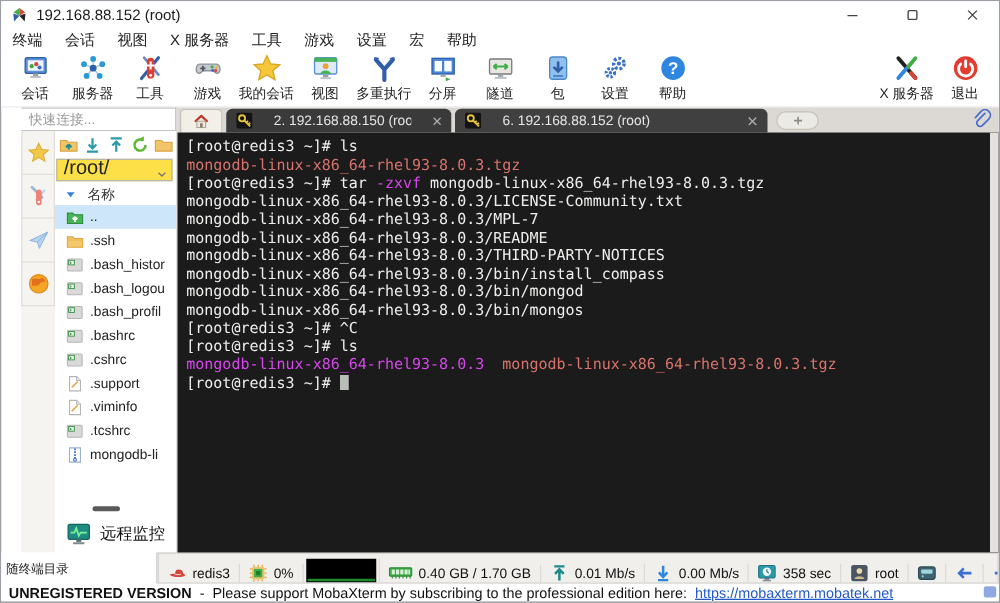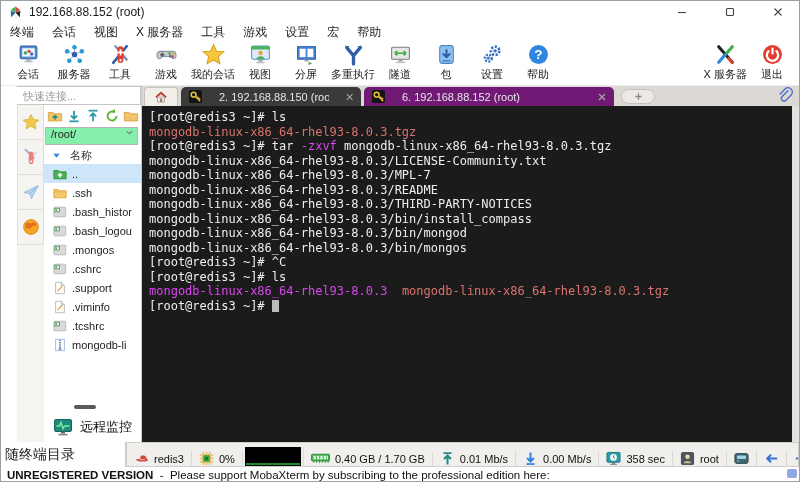--- a/index.html
+++ b/index.html
@@ -38,21 +38,21 @@
   .quick-connect::placeholder { color:#9a9a9a; }
   .sidebar-body { flex:1; display:flex; min-height:0; }
   .strip { width:27px; flex:0 0 27px; background:#f6f4f0; display:flex; flex-direction:column; }
   .strip-btn { height:35px; border:1px solid #e2dfd9; border-top:none; display:grid; place-items:center; }
   .strip-btn .ic { width:18px; height:18px; }
   .file-panel { flex:1; min-width:0; display:flex; flex-direction:column; background:#fff; }
   .file-toolbar { flex:0 0 21px; display:flex; align-items:center; gap:3px; padding:2px 1px 1px 3px; overflow:hidden; }
   .ft-btn { width:16px; height:16px; flex:0 0 16px; }
   .ft-btn .ic { width:16px; height:16px; }
   .path-row { flex:0 0 21px; padding:1px 3px 1px 1px; }
-  .path-select { height:18px; border:1px solid #b5b5b5; display:flex; align-items:flex-start; justify-content:space-between; font-size:11px; color:#222; padding:0 3px 0 5px; background:#86efac; }
+  .path-select { height:18px; border:1px solid #b5b5b5; display:flex; align-items:flex-end; justify-content:space-between; font-size:16px; color:#222; padding:0 3px 0 5px; background:#fde047; }
   .path-select .ic { width:9px; height:9px; }
   .name-header { flex:0 0 17px; display:flex; align-items:center; gap:9px; font-size:11px; color:#333; padding-left:8px; }
   .name-header .ic { width:9px; height:9px; }
   .file-list { overflow:hidden; }
   .file-row { height:19px; display:flex; align-items:center; gap:5px; padding-left:9px; font-size:11px; color:#222; white-space:nowrap; overflow:hidden; }
   .file-row.selected { background:#cde6fa; }
   .file-row .ic { width:14px; height:14px; flex:0 0 14px; }
   .fp-spacer { flex:1; }
   .h-scroll { flex:0 0 10px; position:relative; }
   .h-thumb { position:absolute; left:30px; top:3px; width:22px; height:4px; background:#5a5a5a; border-radius:2px; }
@@ -61,40 +61,40 @@
 
   
   .right-col { flex:1; min-width:0; display:flex; flex-direction:column; }
 
   
   .tabbar { flex:0 0 20px; background:#dcd9d4; display:flex; align-items:flex-end; padding-left:2px; position:relative; }
   .tab-home { width:34px; height:19px; background:#f2efe9; border:1px solid #c6c2ba; border-bottom:none; border-radius:4px 4px 0 0; display:grid; place-items:center; }
   .tab-home .ic { width:14px; height:14px; }
   .tab { height:19px; color:#e6e6e6; border-radius:5px 5px 0 0; display:flex; align-items:center; gap:17px; font-size:11px; padding:0 8px; margin-left:3px; white-space:nowrap; overflow:hidden; }
   .tab.inactive { width:180px; background:#3a3a3a; }
-  .tab.active { width:250px; background:#701a75; }
+  .tab.active { width:250px; background:#404040; }
   .tab .ic.key { width:13px; height:13px; flex:0 0 13px; }
   .tab .ic.closex { width:8px; height:8px; margin-left:auto; }
   .tab-label { overflow:hidden; }
   .tab-plus { width:34px; height:15px; background:#eceae4; border:1px solid #c6c2ba; border-radius:8px; margin-left:7px; align-self:center; display:grid; place-items:center; }
   .tab-plus .ic { width:9px; height:9px; }
   .paperclip-btn { position:absolute; right:5px; top:1px; width:17px; height:17px; }
 
   
   .terminal { flex:1; min-height:0; background:#1b1b1b; position:relative; padding:4px 10px 0 7px; overflow:hidden; }
   .term-scrollbar { position:absolute; right:0; top:0; width:7px; height:100%; background:#e4e2de; }
   .term-line { font-family:"DejaVu Sans Mono", monospace; font-size:12px; line-height:14.5px; white-space:pre; color:#eeeeec; }
   .c-fg { color:#eeeeec; }
   .c-red { color:#d9736d; }
   .c-cyan { color:#d946ef;margin-top:20px; }
   .c-cursor { display:inline-block; width:7px; height:12px; background:#b9beb9; vertical-align:-1px; }
 
   
   .bottom-row { flex:0 0 25px; display:flex; min-height:0; }
-  .follow-dir { flex:0 0 125px; display:flex; align-items:center; font-size:14px; color:#222; padding-left:4px; background:#fff; border-right:1px solid #c9c9c9; }
+  .follow-dir { flex:0 0 125px; display:flex; align-items:center; font-size:10px; color:#222; padding-left:4px; background:#fff; border-right:1px solid #c9c9c9; }
   .statusbar { flex:1; min-width:0; background:#f0efec; border:1px solid #cfcecb; display:flex; align-items:flex-end; font-size:11px; color:#111; overflow:hidden; }
   .sb-item { display:flex; align-items:center; gap:5px; padding:0 7px; border-right:1px solid #dbdad6; white-space:nowrap; }
   .sb-item .ic { width:15px; height:15px; flex:0 0 auto; }
   .sb-item .ic.wide { width:19px; height:14px; }
   .sb-graph-wrap { padding:0 2px; }
   .sb-graph { width:56px; height:19px; background:#000; position:relative; }
   .graph-line { position:absolute; left:1px; right:1px; bottom:1px; height:2px; background:#1e8a2e; }
 
   
   .footer { flex:0 0 14px; background:#fff; overflow:hidden; font-size:11.5px; color:#111; display:flex; align-items:center; padding:2px 0 0 6px; white-space:pre; position:relative; }
@@ -231,37 +231,37 @@
               <path d="M7 15.5 C7 11.8 15 11.8 15 15.5 Z" fill="#49b357"></path>
               <rect x="9" y="16" width="4" height="1.8" fill="#98a0a8"></rect>
               <rect x="7" y="18" width="8" height="1.4" fill="#b8bec4"></rect>
             </svg>
           </span>
           <div class="tb-label">视图</div>
         </div>
         <div class="tb-item">
           <span class="ic">
             <svg viewBox="0 0 22 22">
+              <path d="M11 20 V12 L4.5 4.5 M11 12 L17.5 4.5" fill="none" stroke="#2f5fa8" stroke-width="3.2" stroke-linecap="round" stroke-linejoin="round"></path>
+              <path d="M3 2.5 l4.2 0.8 -2.7 2.7 z M19 2.5 l-4.2 0.8 2.7 2.7 z" fill="#2f5fa8"></path>
+            </svg>
+          </span>
+          <div class="tb-label">多重执行</div>
+        </div>
+        <div class="tb-item">
+          <span class="ic">
+            <svg viewBox="0 0 22 22">
               <rect x="2.5" y="3.5" width="17" height="12" fill="#4a86d8" stroke="#2f5fa8"></rect>
               <rect x="4.5" y="5.5" width="5.6" height="8" fill="#fff"></rect>
               <rect x="11.9" y="5.5" width="5.6" height="8" fill="#fff"></rect>
               <rect x="9" y="16" width="4" height="1.6" fill="#98a0a8"></rect>
               <path d="M13 18 l3.5 1.5 -3.5 1.5 z" fill="#3fae49"></path>
             </svg>
           </span>
           <div class="tb-label">分屏</div>
-        </div>
-        <div class="tb-item">
-          <span class="ic">
-            <svg viewBox="0 0 22 22">
-              <path d="M11 20 V12 L4.5 4.5 M11 12 L17.5 4.5" fill="none" stroke="#2f5fa8" stroke-width="3.2" stroke-linecap="round" stroke-linejoin="round"></path>
-              <path d="M3 2.5 l4.2 0.8 -2.7 2.7 z M19 2.5 l-4.2 0.8 2.7 2.7 z" fill="#2f5fa8"></path>
-            </svg>
-          </span>
-          <div class="tb-label">多重执行</div>
         </div>
         <div class="tb-item">
           <span class="ic">
             <svg viewBox="0 0 22 22">
               <rect x="2.5" y="4" width="17" height="11.5" rx="1" fill="#e8e6e2" stroke="#7a7a7a"></rect>
               <path d="M5.5 9.8 h11 M5.5 9.8 l2.5 -2 M5.5 9.8 l2.5 2 M16.5 9.8 l-2.5 -2 M16.5 9.8 l-2.5 2" stroke="#3fae49" stroke-width="1.6" fill="none"></path>
               <rect x="9" y="15.8" width="4" height="1.8" fill="#98a0a8"></rect>
               <rect x="6.5" y="17.8" width="9" height="1.4" fill="#b8bec4"></rect>
             </svg>
           </span>
@@ -445,21 +445,31 @@
                 <span class="file-name">.bash_logou</span>
               </div>
               <div class="file-row">
                 <span class="ic">
                   <svg viewBox="0 0 16 16">
                     <rect x="1" y="2.5" width="13.5" height="11" rx="1.2" fill="#d9d9d9" stroke="#b5b5b5"></rect>
                     <rect x="2.2" y="3.7" width="5.2" height="4.2" fill="#eee" stroke="#2e8b3a" stroke-width="0.8"></rect>
                     <path d="M3.2 5 l1.4 1 -1.4 1" fill="none" stroke="#2e8b3a" stroke-width="0.9"></path>
                   </svg>
                 </span>
-                <span class="file-name">.mongos</span>
+                <span class="file-name">.bash_profil</span>
+              </div>
+              <div class="file-row">
+                <span class="ic">
+                  <svg viewBox="0 0 16 16">
+                    <rect x="1" y="2.5" width="13.5" height="11" rx="1.2" fill="#d9d9d9" stroke="#b5b5b5"></rect>
+                    <rect x="2.2" y="3.7" width="5.2" height="4.2" fill="#eee" stroke="#2e8b3a" stroke-width="0.8"></rect>
+                    <path d="M3.2 5 l1.4 1 -1.4 1" fill="none" stroke="#2e8b3a" stroke-width="0.9"></path>
+                  </svg>
+                </span>
+                <span class="file-name">.bashrc</span>
               </div>
               <div class="file-row">
                 <span class="ic">
                   <svg viewBox="0 0 16 16">
                     <rect x="1" y="2.5" width="13.5" height="11" rx="1.2" fill="#d9d9d9" stroke="#b5b5b5"></rect>
                     <rect x="2.2" y="3.7" width="5.2" height="4.2" fill="#eee" stroke="#2e8b3a" stroke-width="0.8"></rect>
                     <path d="M3.2 5 l1.4 1 -1.4 1" fill="none" stroke="#2e8b3a" stroke-width="0.9"></path>
                   </svg>
                 </span>
                 <span class="file-name">.cshrc</span>
@@ -706,16 +716,17 @@
               <path d="M2 6 H12.5 M8.5 2 L12.5 6 L8.5 10" fill="none" stroke="#3a6fd4" stroke-width="2.2"></path>
             </svg>
           </span>
         </div>
       </div>
   </div>
 
   <div class="footer">
     <span class="f-bold">UNREGISTERED VERSION</span>
     <span class="f-text">  -  Please support MobaXterm by subscribing to the professional edition here:  </span>
+    <a class="f-link">https://mobaxterm.mobatek.net</a>
     <span class="footer-endcap"></span>
   </div>
 
 </div>
 
 </body></html>

